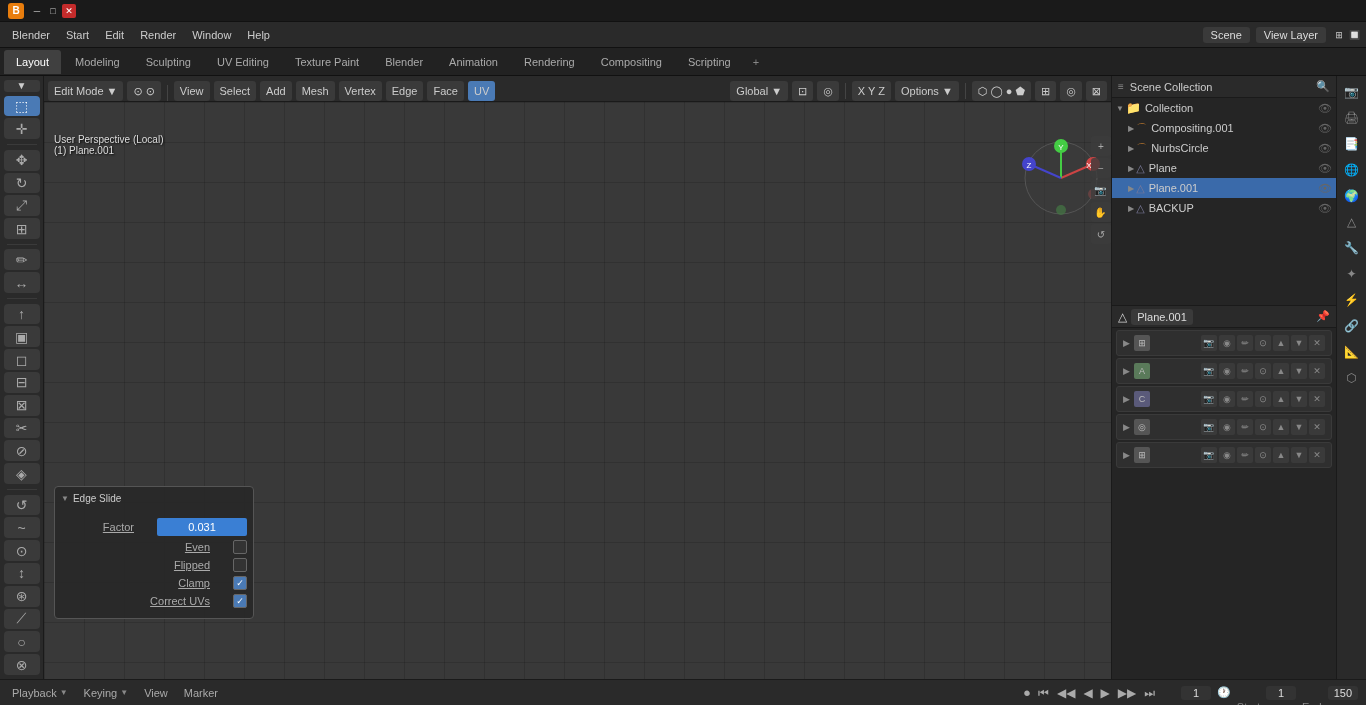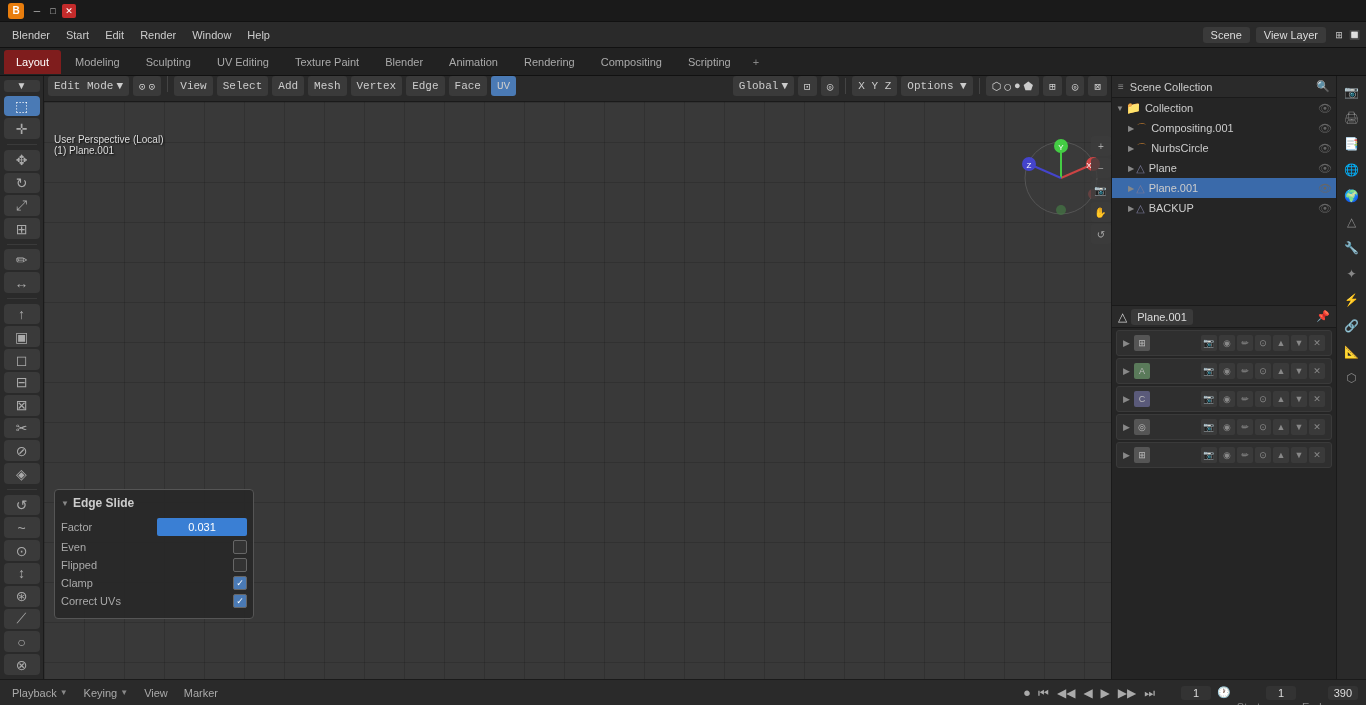--- a/index.html
+++ b/index.html
@@ -59,21 +59,21 @@
     .ws-tab {
       padding: 3px 12px;
       cursor: pointer;
       border-radius: 3px 3px 0 0;
       font-size: 11px;
       color: #aaa;
       height: 24px;
       display: flex;
       align-items: center;
     }
-    .ws-tab.active { background: #7f1d1d; color: #fff; }
+    .ws-tab.active { background: #404040; color: #fff; }
     #ws-plus { color: #888; padding: 3px 8px; cursor: pointer; }
 
     
     #main-layout {
       display: flex;
       height: calc(705px - 22px - 26px - 28px - 26px);
     }
 
     
     #left-toolbar {
@@ -107,30 +107,29 @@
       position: relative;
       background: #3a3a3a;
       overflow: hidden;
     }
 
     
     #viewport-header {
       height: 26px;
       background: #2a2a2a;
       display: flex;
-      align-items: flex-start;
+      align-items: flex-end;
       padding: 0 4px;
       gap: 4px;
       border-bottom: 1px solid #1a1a1a;
       position: absolute;
       top: 0;
       left: 0;
       right: 0;
       z-index: 10;
-      font-family: Liberation Mono, monospace;
     }
     .vp-btn {
       padding: 2px 6px;
       background: #3a3a3a;
       border-radius: 3px;
       cursor: pointer;
       font-size: 11px;
       color: #ccc;
       display: flex;
       align-items: center;
@@ -206,41 +205,43 @@
       left: 10px;
       width: 200px;
       background: rgba(40,40,40,0.95);
       border-radius: 4px;
       padding: 6px;
       border: 1px solid #555;
     }
     #edge-slide-header {
       display: flex;
       align-items: center;
-      margin-bottom: 8px;
+      margin-bottom: 14px;
       color: #ccc;
-      font-size: 12px;
-      font-weight: bold;
+      font-size: 10px;
+      font-weight: normal;
     }
     #edge-slide-header::before {
       content: '▼';
       font-size: 8px;
       margin-right: 4px;
       color: #888;
     }
     .panel-row {
       display: flex;
       align-items: center;
       margin-bottom: 4px;
       font-size: 11px;
     }
     .panel-label {
       flex: 1;
-      padding-right: 0;
+      text-align: right;
+      padding-right: 23px;
       color: #aaa;
+      text-decoration: underline;
     }
     .panel-value {
       width: 90px;
       height: 18px;
       background: #3a7fd4;
       border-radius: 2px;
       display: flex;
       align-items: center;
       justify-content: center;
       color: white;
@@ -931,15 +932,15 @@
   </div>
 
   <div style="display:flex;align-items:center;gap:6px;margin-left:16px;">
     <div class="tl-field">1</div>
     <div style="display:flex;align-items:center;gap:4px;">
       <span>🕐</span>
     </div>
     <span class="tl-label">Start</span>
     <div class="tl-field">1</div>
     <span class="tl-label">End</span>
-    <div class="tl-field">390</div>
+    <div class="tl-field">150</div>
   </div>
 </div>
 
 </body></html>

